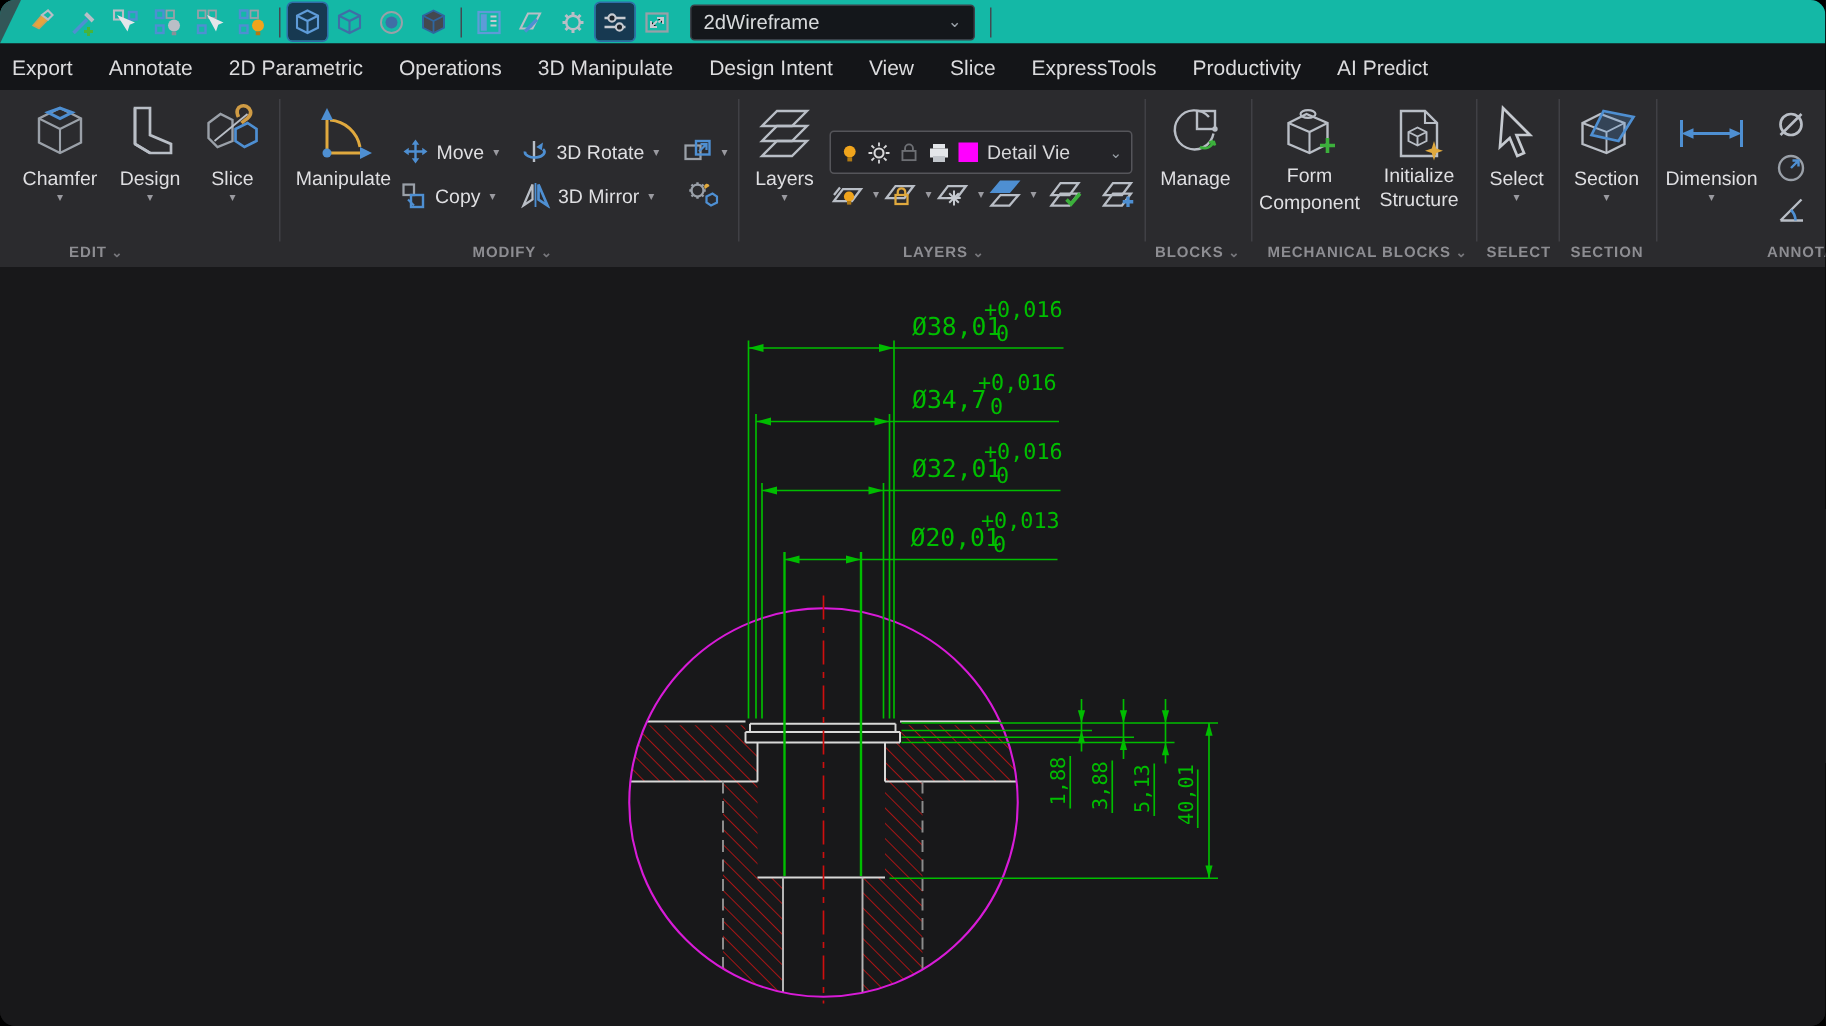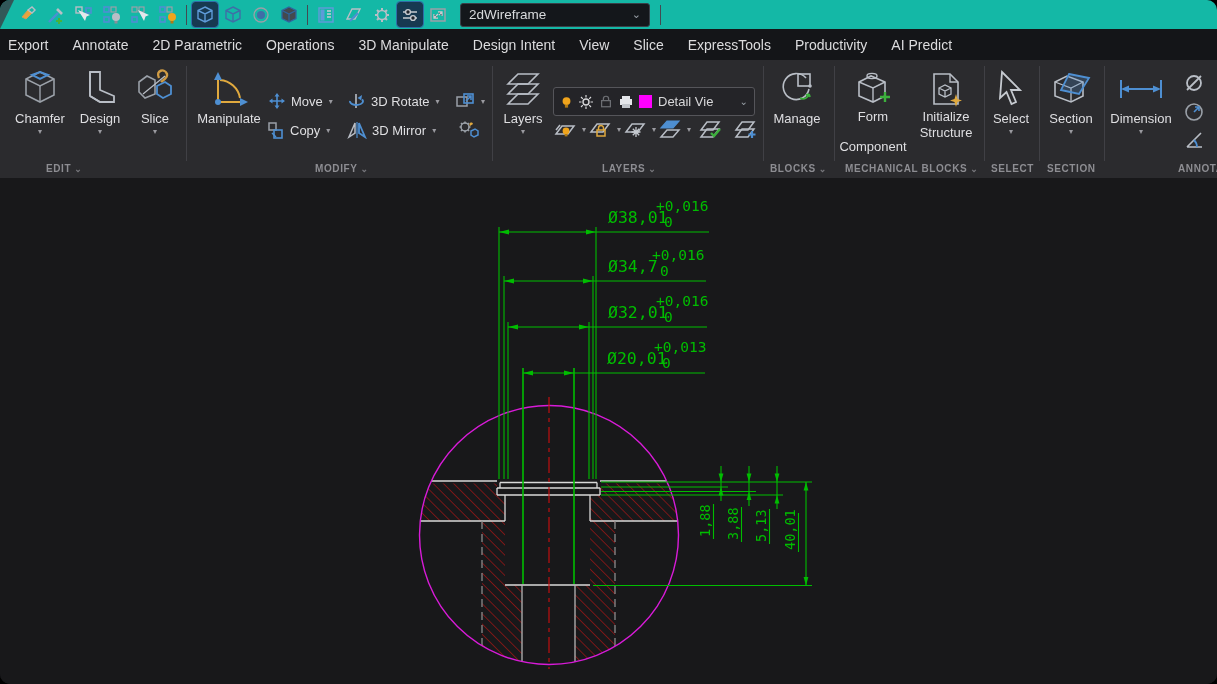--- a/index.html
+++ b/index.html
@@ -372,21 +372,21 @@
     <div class="glabel" style="left:770px"><span>BLOCKS</span><span class="chev">⌄</span></div>
 
     <div class="bigbtn" style="left:840px;top:10px;width:66px">
       <svg class="icon" width="40" height="38" viewBox="0 0 40 38">
         <path d="M6 12 L18 6 L32 12 V26 L20 32 L6 26 Z" fill="none" stroke="#b9bec6" stroke-width="1.6"></path>
         <path d="M6 12 L20 18 L32 12 M20 18 V32" fill="none" stroke="#b9bec6" stroke-width="1.4"></path>
         <ellipse cx="19" cy="6" rx="5" ry="2.6" fill="none" stroke="#b9bec6" stroke-width="1.4"></ellipse>
         <path d="M32 22 v10 M27 27 h10" stroke="#3cb03c" stroke-width="2.4"></path>
       </svg>
       <div class="lbl">Form</div>
-      <div class="lbl" style="margin-top:16px">Component</div>
+      <div class="lbl" style="margin-top:4px">Component</div>
     </div>
     <div class="bigbtn" style="left:912px;top:10px;width:68px">
       <svg class="icon" width="40" height="38" viewBox="0 0 40 38">
         <path d="M8 4 H24 L32 12 V34 H8 Z" fill="none" stroke="#b9bec6" stroke-width="1.6"></path>
         <path d="M24 4 V12 H32" fill="none" stroke="#b9bec6" stroke-width="1.4"></path>
         <path d="M13 18 L19 15 L25 18 V24 L19 27 L13 24 Z M13 18 L19 21 L25 18 M19 21 V27" fill="none" stroke="#b9bec6" stroke-width="1.3"></path>
         <path d="M30 24 L31.5 29 L36 30.5 L31.5 32 L30 37 L28.5 32 L24 30.5 L28.5 29 Z" fill="#e0a93e"></path>
       </svg>
       <div class="lbl">Initialize</div>
       <div class="lbl" style="margin-top:2px">Structure</div>

